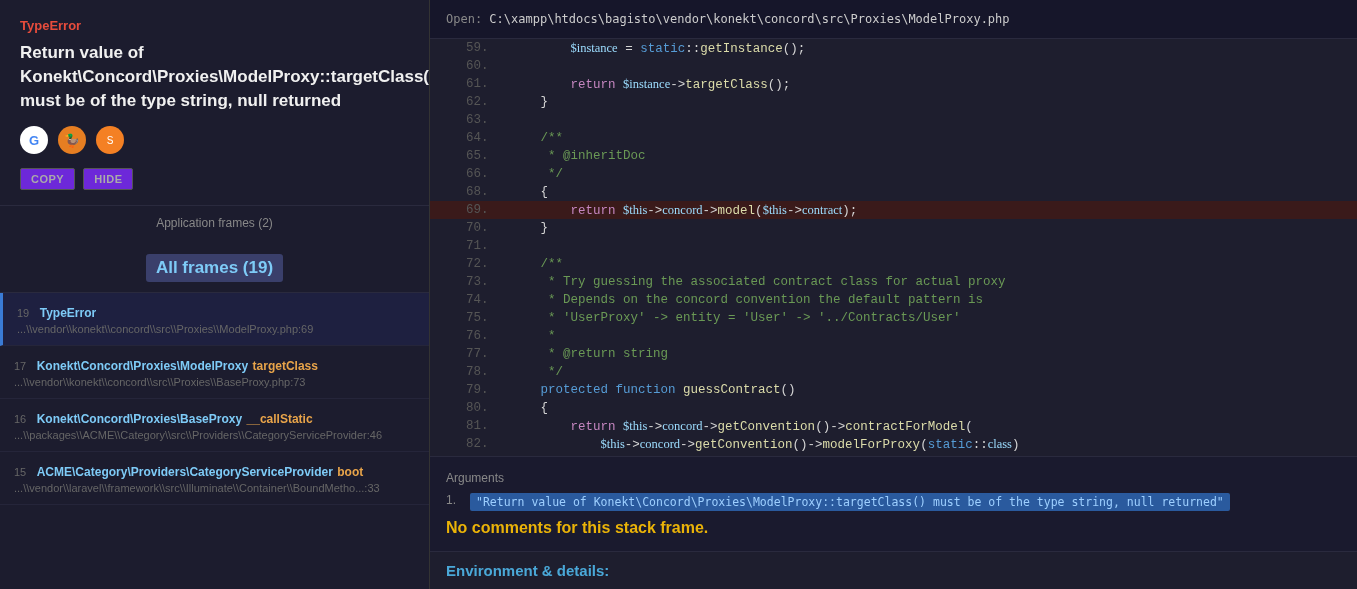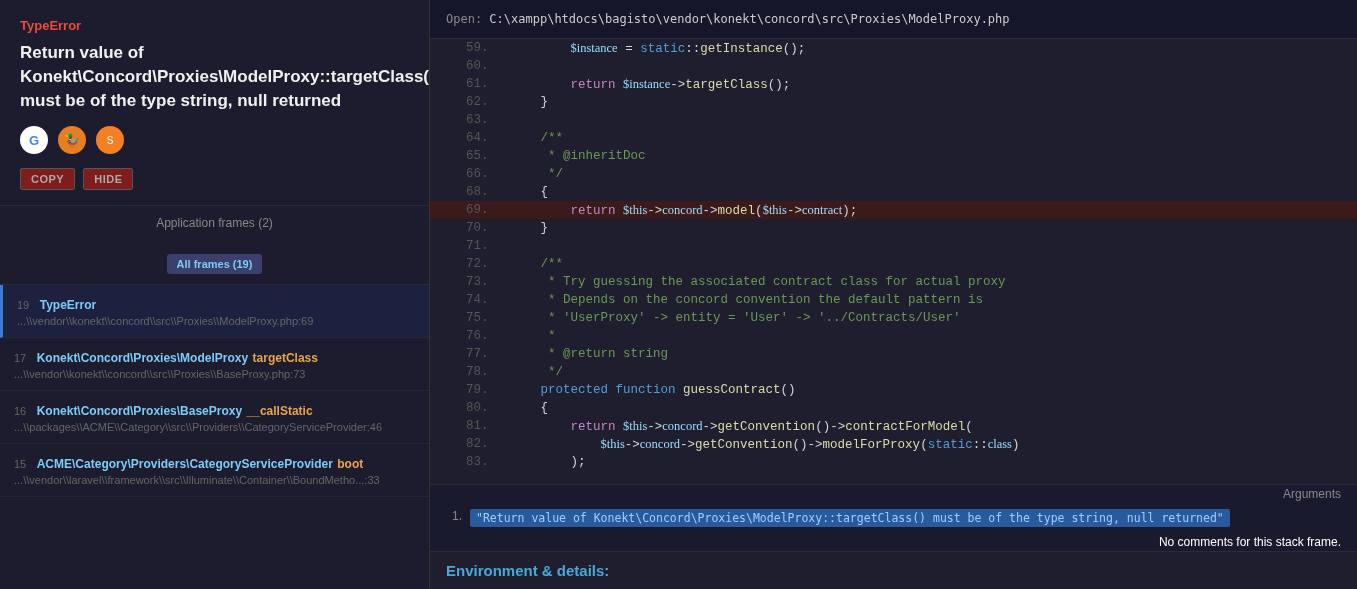--- a/index.html
+++ b/index.html
@@ -76,21 +76,21 @@
     }
 
     .action-buttons {
       display: flex;
       gap: 8px;
     }
 
     .btn-copy, .btn-hide {
       padding: 4px 10px;
       border: 1px solid #555;
-      background: #7f1d1d;
+      background: #6d28d9;
       color: #aaa;
       font-size: 11px;
       cursor: pointer;
       border-radius: 2px;
       font-weight: bold;
       letter-spacing: 0.5px;
     }
 
     
     .frames-toggle {
@@ -107,21 +107,21 @@
       color: #888;
       font-size: 12px;
     }
 
     .btn-all-frames {
       background: #3a3f6b;
       color: #7ecbf7;
       border: none;
       padding: 4px 10px;
       border-radius: 3px;
-      font-size: 11px;
+      font-size: 17px;
       cursor: pointer;
       font-weight: 600;
     }
 
     
     .frames-list {
       overflow-y: auto;
       flex: 1;
     }
 
@@ -228,24 +228,23 @@
     .kw-static { color: #569cd6; }
     .kw-string-type { color: #4ec9b0; }
     .comment { color: #6a9955; }
     .var { color: #9cdcfe; font-family: Liberation Serif, serif; }
     .method { color: #dcdcaa; }
     .punct { color: #d4d4d4; }
 
     .bottom-section {
       border-top: 1px solid #2a2a3e;
       background: #1a1a2e;
-      padding: 2px 16px;
+      padding: 14px 16px;
       max-height: 160px;
       overflow-y: auto;
-      text-align: right;
     }
 
     .arguments-label {
       color: #888;
       font-size: 12px;
       margin-bottom: 8px;
     }
 
     .argument-item {
       display: flex;
@@ -263,23 +262,24 @@
     .arg-value {
       background: #2a5a9e;
       color: #9dcfff;
       font-size: 11.5px;
       font-family: monospace;
       padding: 2px 6px;
       border-radius: 2px;
     }
 
     .no-comments {
-      color: #ffffff;
-      font-size: 12px;
+      color: #eab308;
+      font-size: 16px;
       margin-top: 8px;
+      font-weight: bold;
     }
 
     .environment-section {
       padding: 10px 16px;
       border-top: 1px solid #2a2a3e;
     }
 
     .environment-title {
       color: #4aa8d8;
       font-size: 15px;

